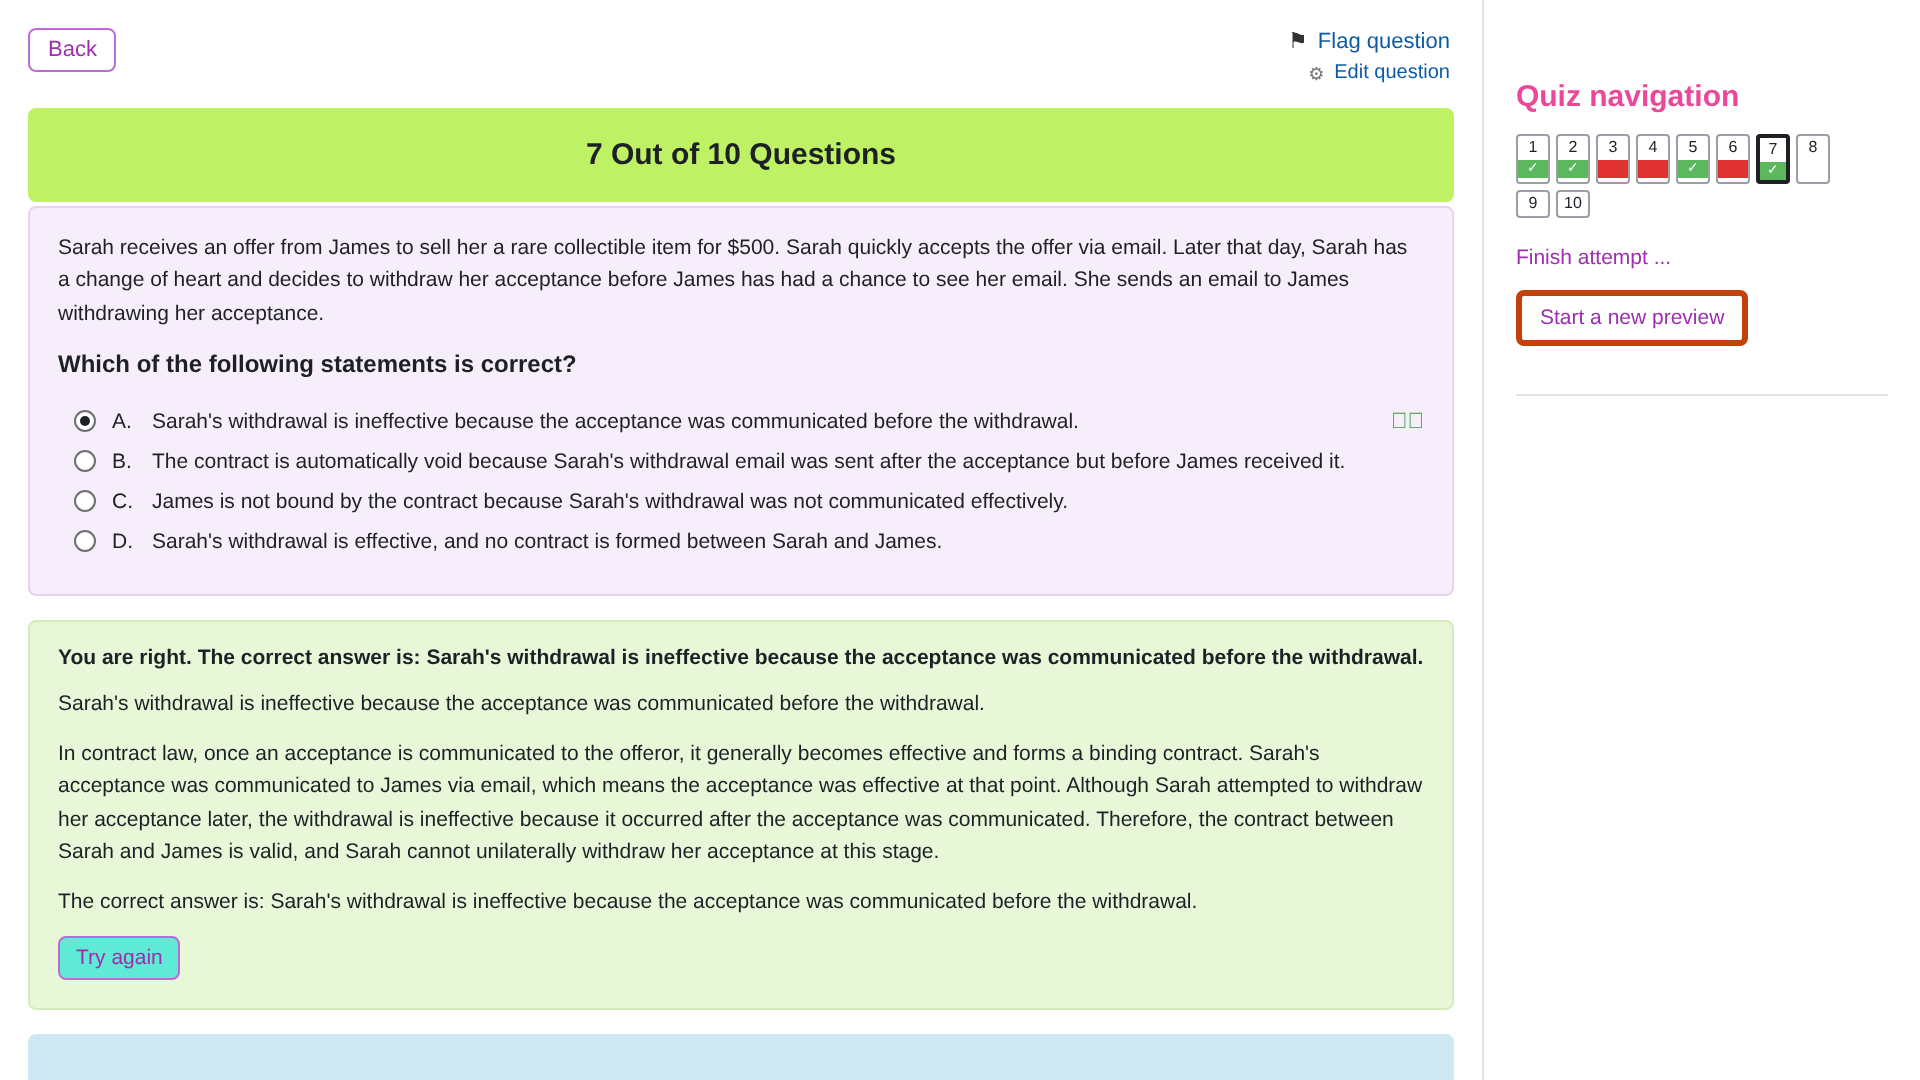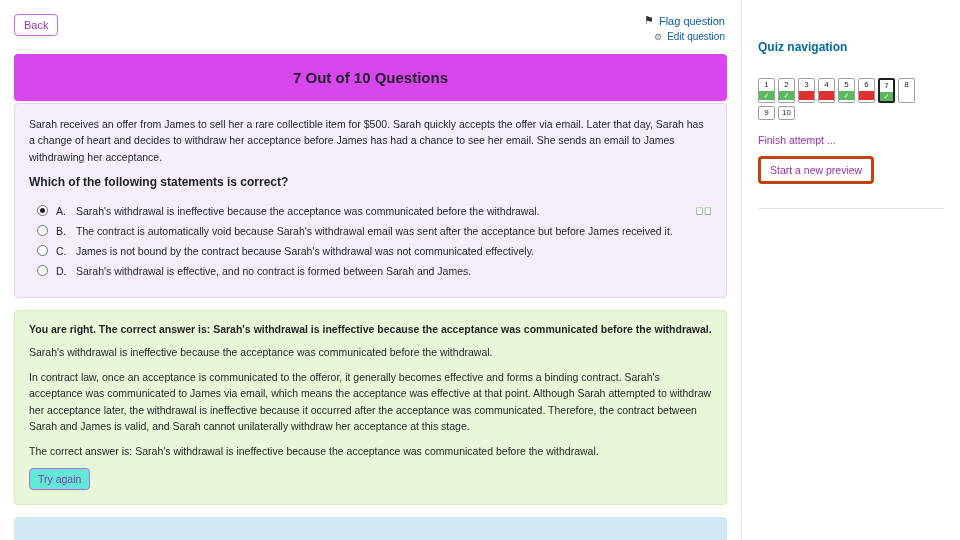--- a/index.html
+++ b/index.html
@@ -64,21 +64,21 @@
     color: #0c5aa6;
     font-size: 10px;
     margin-top: 4px;
     cursor: pointer;
   }
   .edit-row .glyph { color: #777; font-size: 9px; }
 
   .banner {
     margin-top: 6px;
     height: 47px;
-    background: #d946ef;
+    background: #bef264;
     border-radius: 4px;
     display: flex;
     align-items: center;
     justify-content: center;
     font-size: 15px;
     font-weight: bold;
     color: #1d2125;
   }
 
   .qcard {
@@ -170,24 +170,24 @@
   }
 
   
   .sidebar {
     width: 223px;
     height: 540px;
     padding: 40px 16px 0 16px;
     background: #fff;
   }
   .side-title {
-    font-size: 12px;
+    font-size: 15px;
     font-weight: bold;
-    color: #0369a1;
-    margin-bottom: 24px;
+    color: #ec4899;
+    margin-bottom: 10px;
   }
   .qgrid {
     display: flex;
     flex-wrap: wrap;
     gap: 3px;
     width: 172px;
   }
   .qbox {
     width: 17px;
     border: 1px solid #9aa0a6;

